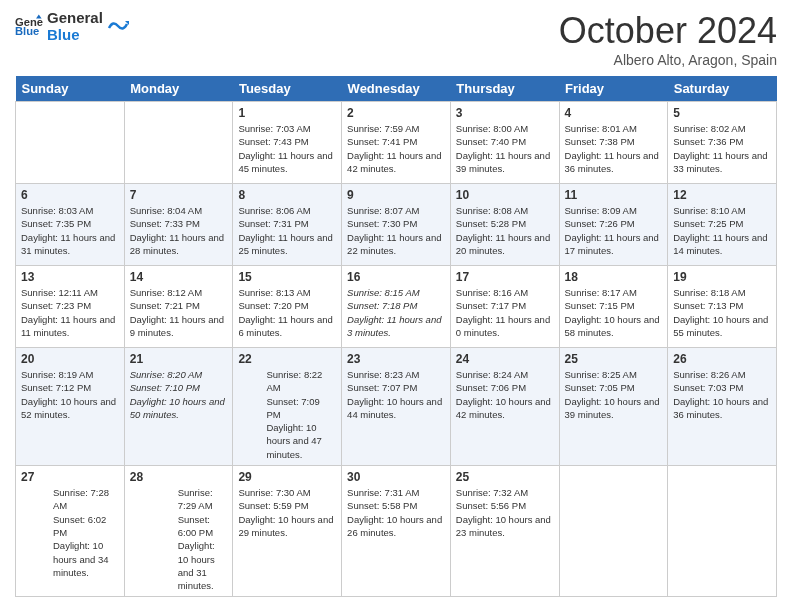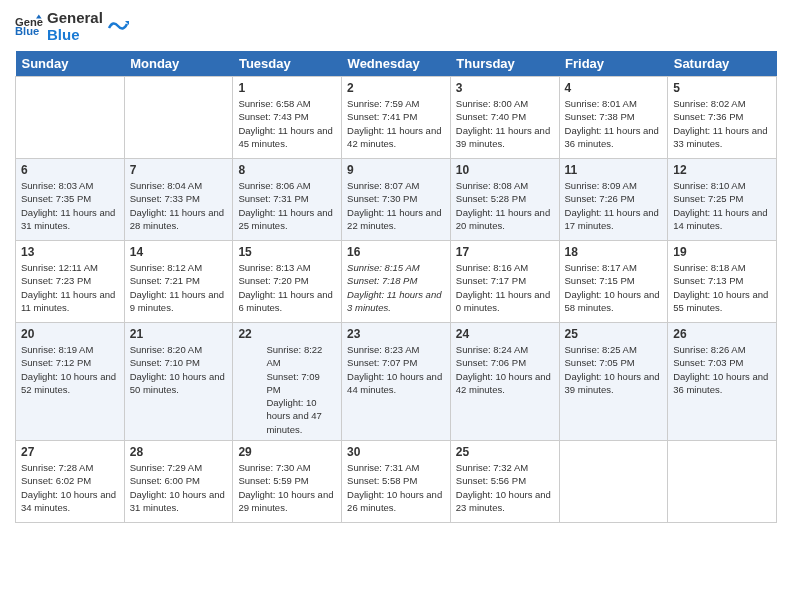--- a/index.html
+++ b/index.html
@@ -99,41 +99,45 @@
       </svg>
       <div>
         <div style="font-size:15px;font-weight:bold;color:#333;line-height:1.1;">General</div>
         <div style="font-size:15px;font-weight:bold;color:#1a7ad4;line-height:1.1;">Blue</div>
       </div>
       <svg width="22" height="22" viewBox="0 0 22 22">
         <path d="M2,12 Q6,4 11,10 Q16,16 20,8" stroke="#1a7ad4" stroke-width="2.5" fill="none"></path>
         <polygon points="18,5 22,9 22,5" fill="#1a7ad4"></polygon>
       </svg>
     </div>
+    <div class="title-block">
+      <div class="month-title">October 2024</div>
+      <div class="location">Albero Alto, Aragon, Spain</div>
+    </div>
   </div>
 
   <table>
     <thead>
       <tr>
         <th>Sunday</th>
         <th>Monday</th>
         <th>Tuesday</th>
         <th>Wednesday</th>
         <th>Thursday</th>
         <th>Friday</th>
         <th>Saturday</th>
       </tr>
     </thead>
     <tbody id="calendar-body">
     <tr>
           <td class="empty"></td>
           <td class="empty"></td>
           <td>
             <div class="day-num">1</div>
-            <div class="day-info" style="white-space: pre-line;">Sunrise: 6:58 AM
+            <div class="day-info" style="white-space: pre-line;">Sunrise: 7:03 AM
 Sunset: 7:43 PM
 Daylight: 11 hours and 45 minutes.</div>
           </td>
           <td>
             <div class="day-num">2</div>
             <div class="day-info" style="white-space: pre-line;">Sunrise: 7:59 AM
 Sunset: 7:41 PM
 Daylight: 11 hours and 42 minutes.</div>
           </td>
           <td>
@@ -245,21 +249,21 @@
         </tr>
         <tr>
           <td>
             <div class="day-num">20</div>
             <div class="day-info" style="white-space: pre-line;">Sunrise: 8:19 AM
 Sunset: 7:12 PM
 Daylight: 10 hours and 52 minutes.</div>
           </td>
           <td>
             <div class="day-num">21</div>
-            <div class="day-info" style="white-space: pre-line;">Sunrise: 8:20 AM
+            <div class="day-info" style="white-space: pre-line; font-style: italic;">Sunrise: 8:20 AM
 Sunset: 7:10 PM
 Daylight: 10 hours and 50 minutes.</div>
           </td>
           <td>
             <div class="day-num">22</div>
             <div class="day-info" style="white-space: pre-line; margin-left: 28px;">Sunrise: 8:22 AM
 Sunset: 7:09 PM
 Daylight: 10 hours and 47 minutes.</div>
           </td>
           <td>
@@ -283,27 +287,27 @@
           <td>
             <div class="day-num">26</div>
             <div class="day-info" style="white-space: pre-line;">Sunrise: 8:26 AM
 Sunset: 7:03 PM
 Daylight: 10 hours and 36 minutes.</div>
           </td>
         </tr>
         <tr>
           <td>
             <div class="day-num">27</div>
-            <div class="day-info" style="white-space: pre-line;">Sunrise: 7:28 AM
+            <div class="day-info" style="white-space: pre-line; margin-left: 32px;">Sunrise: 7:28 AM
 Sunset: 6:02 PM
 Daylight: 10 hours and 34 minutes.</div>
           </td>
           <td>
             <div class="day-num">28</div>
-            <div class="day-info" style="white-space: pre-line;">Sunrise: 7:29 AM
+            <div class="day-info" style="white-space: pre-line; margin-left: 48px;">Sunrise: 7:29 AM
 Sunset: 6:00 PM
 Daylight: 10 hours and 31 minutes.</div>
           </td>
           <td>
             <div class="day-num">29</div>
             <div class="day-info" style="white-space: pre-line;">Sunrise: 7:30 AM
 Sunset: 5:59 PM
 Daylight: 10 hours and 29 minutes.</div>
           </td>
           <td>

